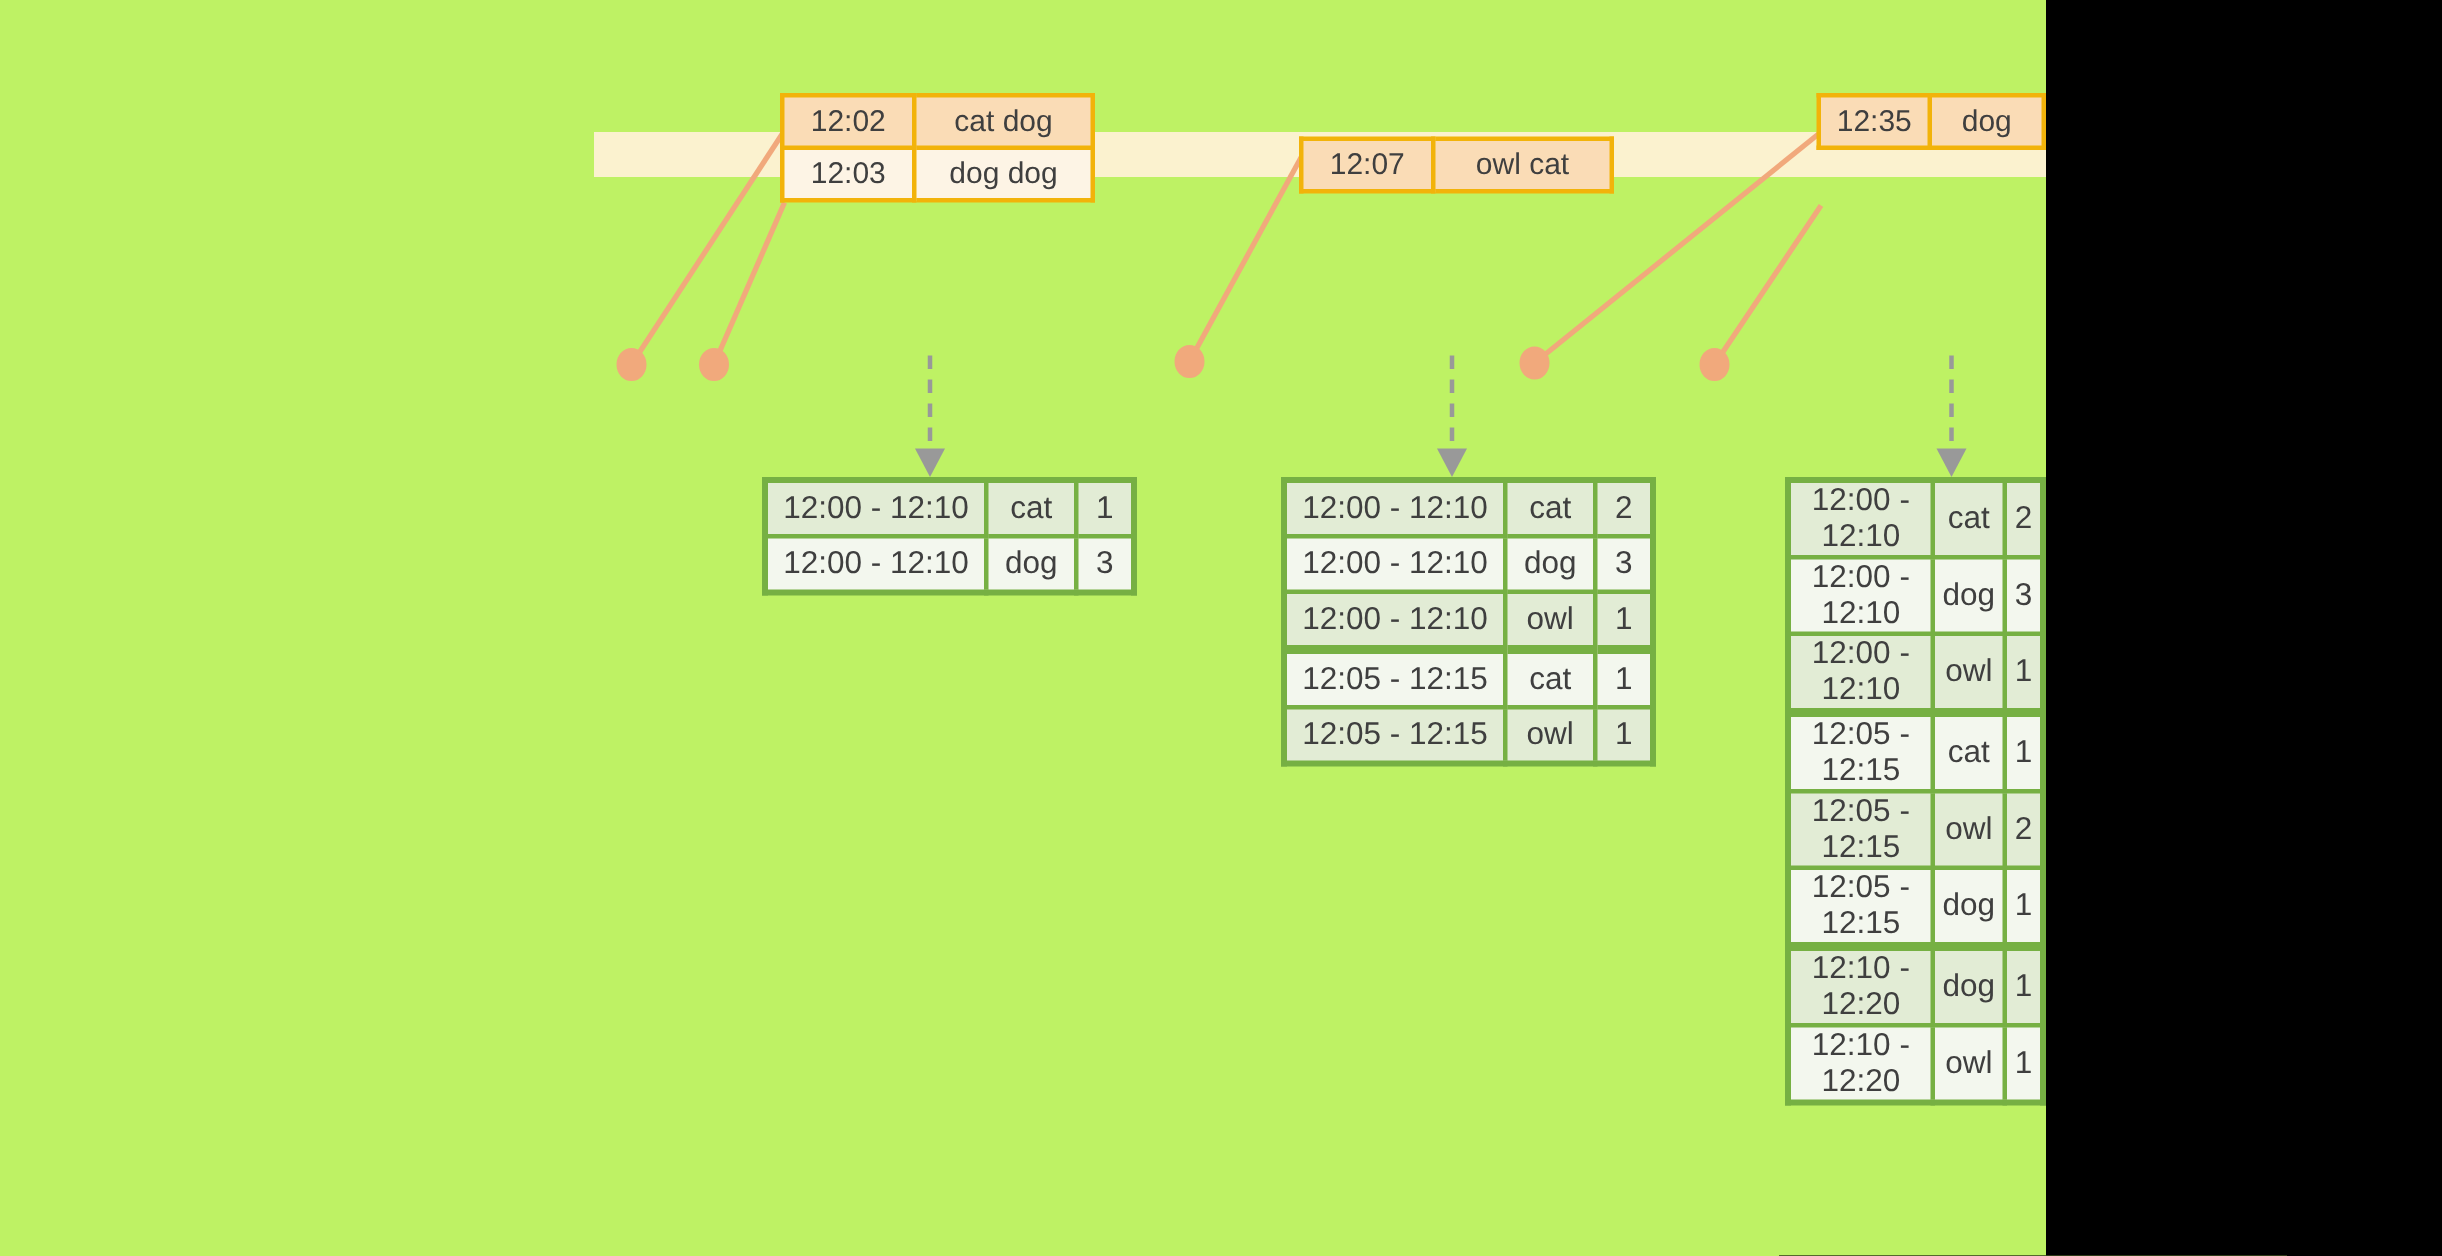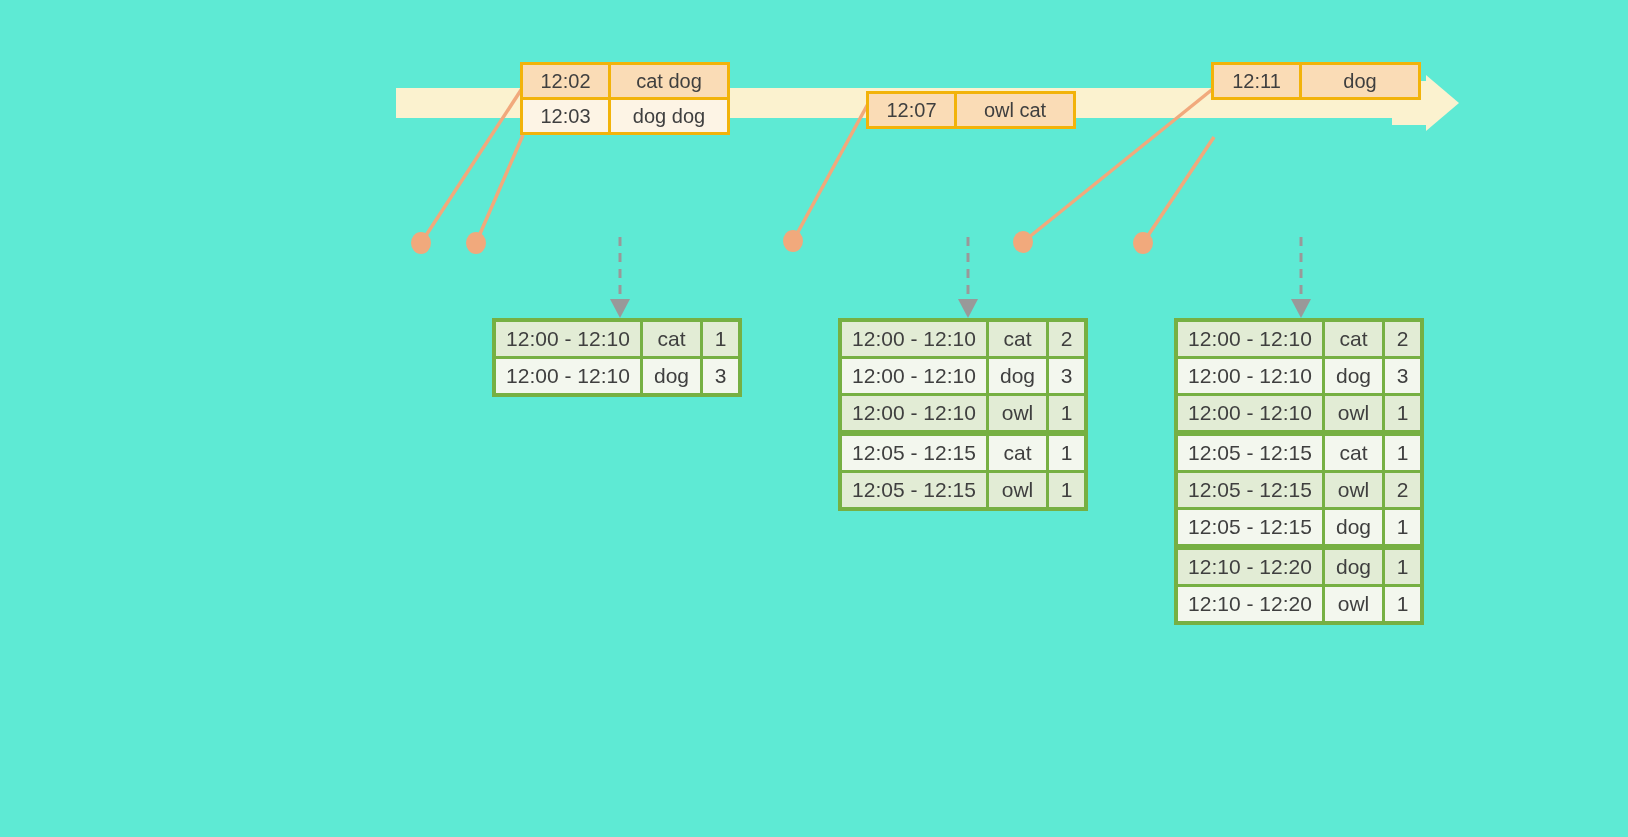--- a/index.html
+++ b/index.html
@@ -1,19 +1,19 @@
 <!DOCTYPE html>
 <html><head>
 <meta charset="utf-8">
 <style>
   html,body { margin:0; padding:0; background:#000; }
   #canvas {
     position:relative;
-    width:1628px; height:837px;
-    background:#5eead4;
+    width:1364px; height:837px;
+    background:#bef264;
     font-family:"Liberation Sans", sans-serif;
     overflow:hidden;
   }
   #overlay { position:absolute; left:0; top:0; z-index:1; }
 
   
   .etable {
     position:absolute; z-index:2;
     border-collapse:collapse;
     font-size:20px; color:#3F3F3F;
@@ -27,20 +27,21 @@
   .etable tr:nth-child(even) td { background:#FDF4E5; }
   .etable td.time  { width:73px; }
   .etable td.words { width:104px; }
 
   
   .rtable {
     position:absolute; z-index:2;
     border-collapse:collapse;
     font-size:21px; color:#3F3F3F;
     border:4px solid #76B043;
+    margin-left:16px;
   }
   .rtable td {
     border:3px solid #76B043;
     text-align:center; vertical-align:middle;
     height:34px; padding:0;
   }
   .rtable tr:nth-child(odd)  td { background:#E2ECD5; }
   .rtable tr:nth-child(even) td { background:#F3F7EE; }
   .rtable tr.group-start td { border-top-width:6px; }
   .rtable td.window { width:144px; }
@@ -103,21 +104,21 @@
         <tr>
       <td class="time">12:07</td>
       <td class="words">owl cat</td>
     </tr>
   </tbody>
     </table>
 
   <table class="etable" style="left:1211px; top:62px;">
     <tbody>
         <tr>
-      <td class="time">12:11</td>
+      <td class="time">12:35</td>
       <td class="words">dog</td>
     </tr>
   </tbody>
     </table>
 
   <table class="rtable" style="left:492px; top:318px;">
     <tbody>
         <tr>
       <td class="window">12:00 - 12:10</td>
       <td class="word">cat</td>

